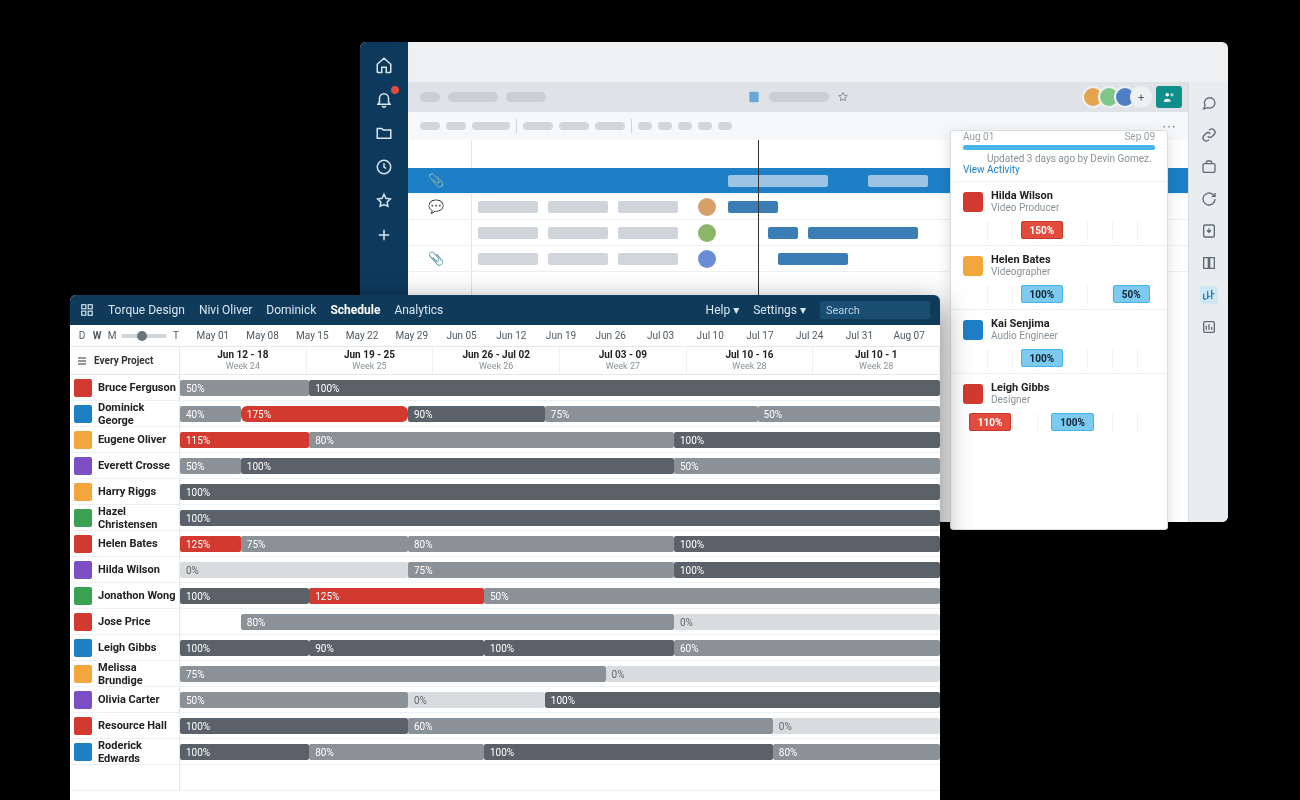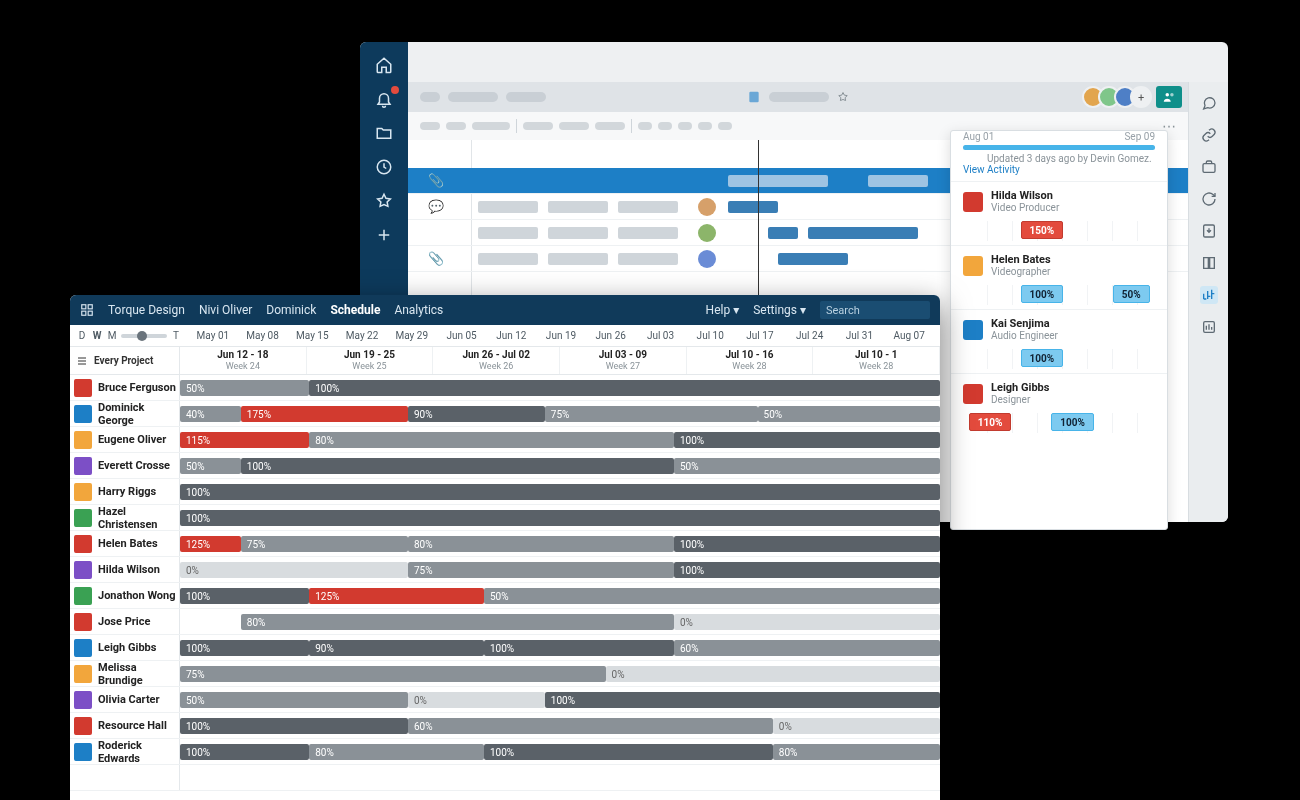--- a/index.html
+++ b/index.html
@@ -404,21 +404,21 @@
           <div class="bar dark" style="left: 17%; width: 83%;">100%</div>
         </div>
       </div>
       <div class="sch-row">
         <div class="name" style="--ac:#1d7fc6">
           <span class="avatar" style="background:#1d7fc6"></span>
           <span>Dominick George</span>
         </div>
         <div class="lanes">
           <div class="bar mid" style="left: 0%; width: 8%;">40%</div>
-          <div class="bar red" style="left: 8%; width: 22%;">175%</div>
+          <div class="bar red" style="left: 8%; width: 22%; border-radius: 6px;">175%</div>
           <div class="bar dark" style="left: 30%; width: 18%;">90%</div>
           <div class="bar mid" style="left: 48%; width: 28%;">75%</div>
           <div class="bar mid" style="left: 76%; width: 24%;">50%</div>
         </div>
       </div>
       <div class="sch-row">
         <div class="name" style="--ac:#f2a63c">
           <span class="avatar" style="background:#f2a63c"></span>
           <span>Eugene Oliver</span>
         </div>

